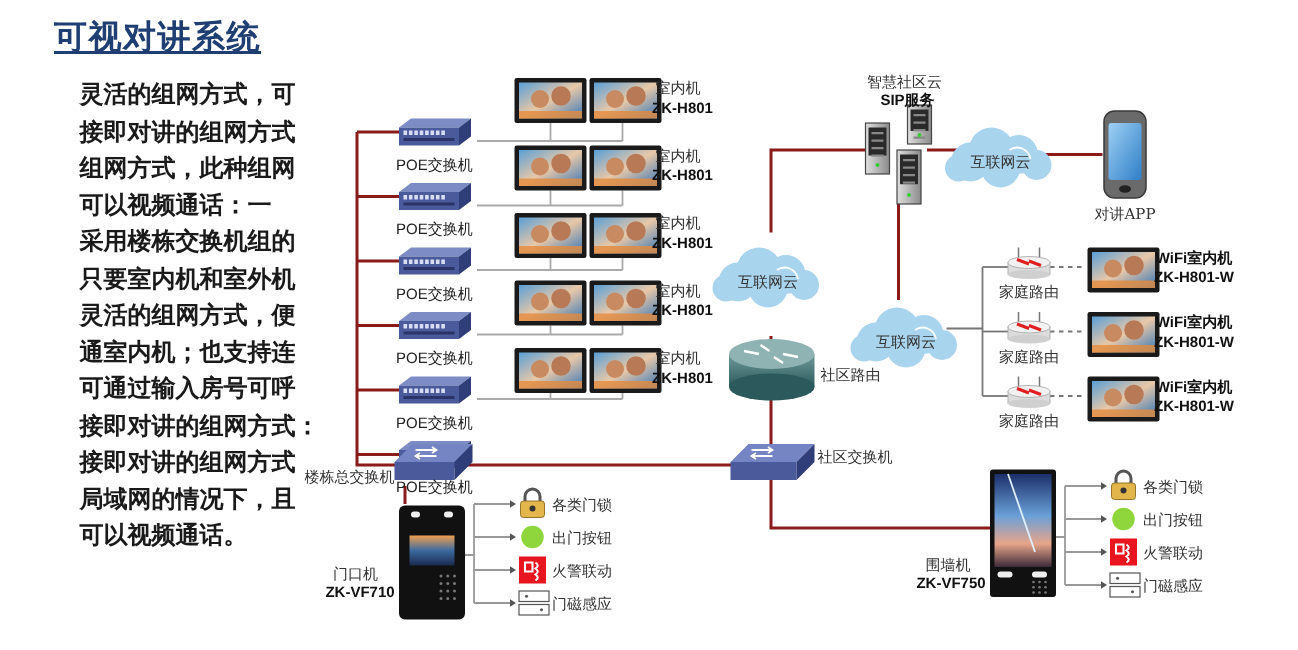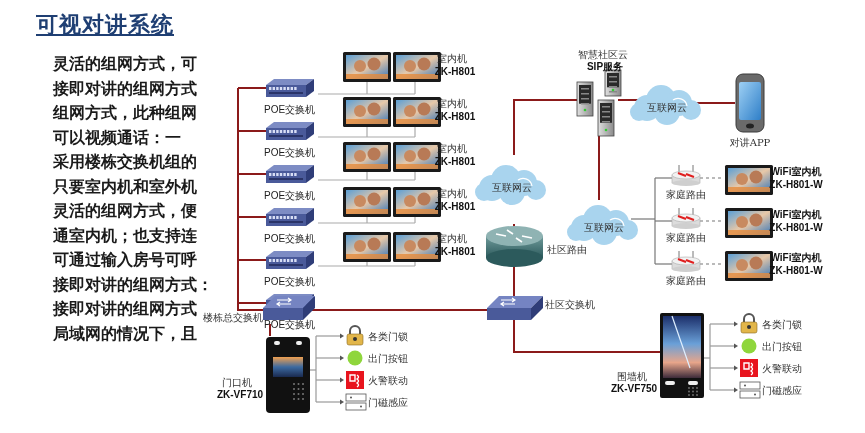--- a/index.html
+++ b/index.html
@@ -23,20 +23,21 @@
     <div>组网方式，此种组网</div>
     <div>可以视频通话：一</div>
     <div>采用楼栋交换机组的</div>
     <div>只要室内机和室外机</div>
     <div>灵活的组网方式，便</div>
     <div>通室内机；也支持连</div>
     <div>可通过输入房号可呼</div>
     <div>接即对讲的组网方式：</div>
     <div>接即对讲的组网方式</div>
     <div>局域网的情况下，且</div>
+    <div>可以视频通话。</div>
   </div>
 
 <svg id="diagram" width="865" height="433" viewBox="0 0 865 433" xmlns="http://www.w3.org/2000/svg">
   <defs>
     <linearGradient id="scr" x1="0" y1="0" x2="1" y2="1">
       <stop offset="0" stop-color="#5a9fd6"></stop>
       <stop offset="0.5" stop-color="#e8c8a8"></stop>
       <stop offset="1" stop-color="#3a78b8"></stop>
     </linearGradient>
     <linearGradient id="sky" x1="0" y1="0" x2="0" y2="1">

